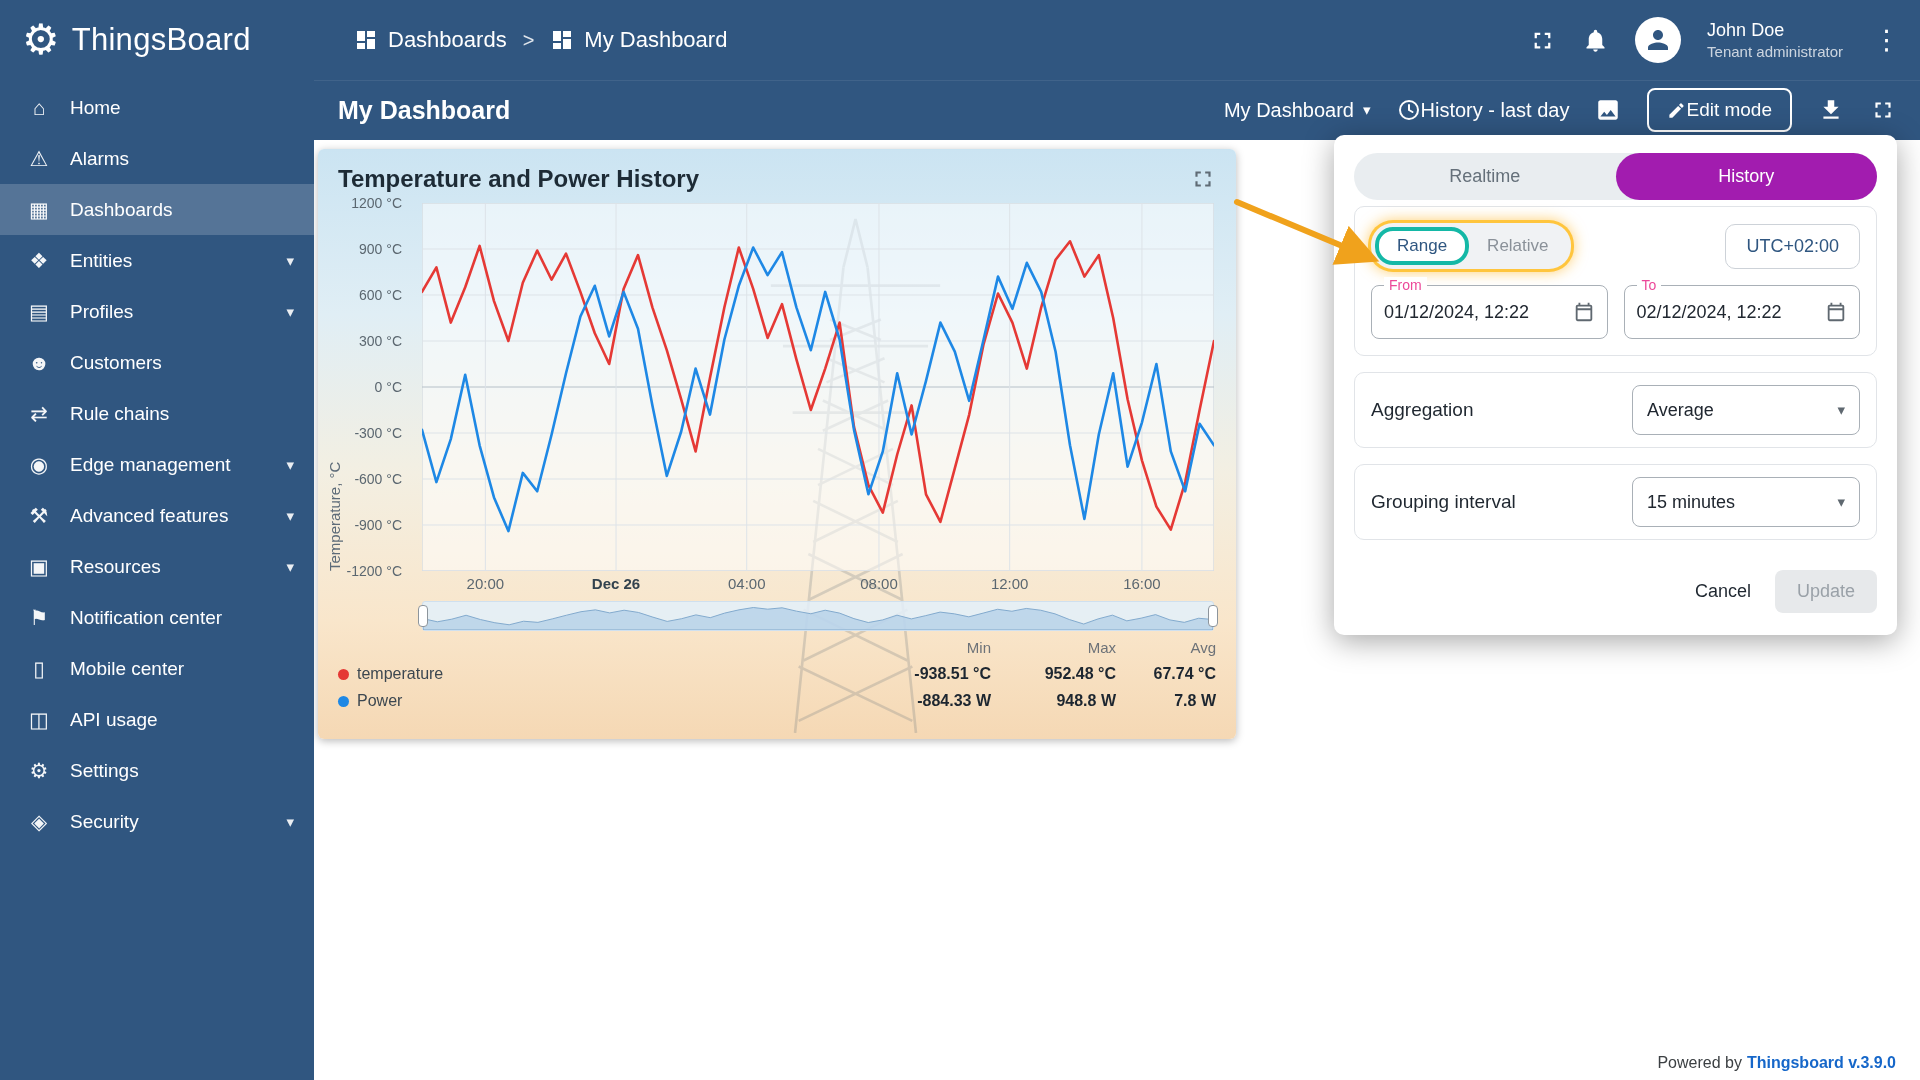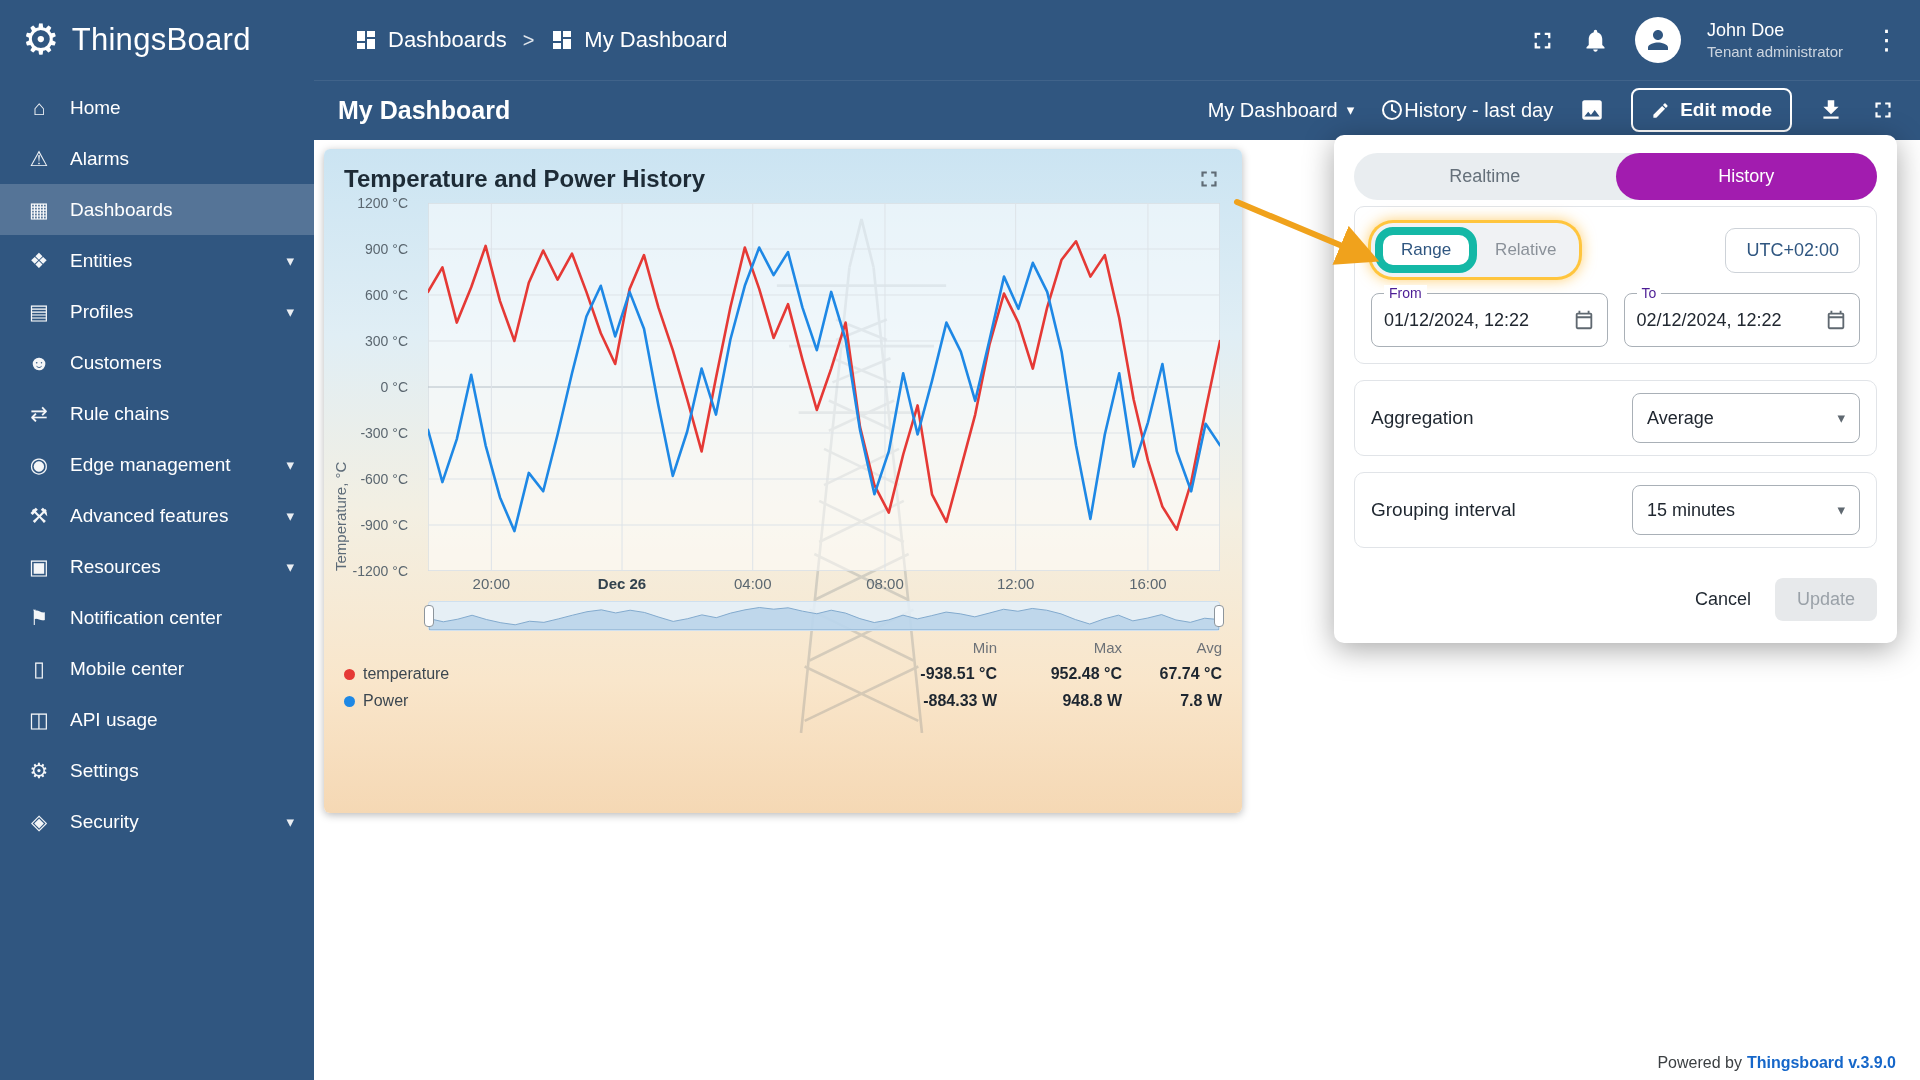--- a/index.html
+++ b/index.html
@@ -32,28 +32,28 @@
 .side-label{flex:1;}
 .side-chev{font-size:15px;opacity:.9;}
 
 
 .toolbar{position:absolute;top:80px;left:314px;right:0;height:60px;background:#305680;display:flex;align-items:center;color:#fff;padding:0 24px;z-index:5;box-shadow:inset 0 1px 0 rgba(255,255,255,.08);}
 .tb-title{font-size:25px;font-weight:bold;}
 .tb-right{margin-left:auto;display:flex;align-items:center;gap:26px;}
 .dash-select{display:flex;align-items:center;gap:9px;font-size:20px;cursor:pointer;}
 .hist-btn{display:flex;align-items:center;font-size:20px;cursor:pointer;}
 .icon-btn{color:#fff;display:flex;}
-.edit-btn{display:flex;align-items:center;gap:10px;border:2px solid #fff;border-radius:8px;padding:9px 18px;color:#fff;font-size:19px;font-weight:700;}
+.edit-btn{display:flex;align-items:center;border:2px solid #fff;border-radius:8px;padding:9px 18px;color:#fff;font-size:19px;font-weight:400;}
 .arr{font-size:15px;}
 
 
 .main{position:absolute;top:140px;left:314px;right:0;bottom:0;background:#fff;}
 
 
-.widget{position:absolute;left:10px;top:9px;width:918px;height:664px;border-radius:6px;box-shadow:0 2px 8px rgba(0,0,0,.28);overflow:hidden;
+.widget{position:absolute;left:4px;top:9px;width:918px;height:590px;border-radius:6px;box-shadow:0 2px 8px rgba(0,0,0,.28);overflow:hidden;
 background:linear-gradient(180deg,#cbe4f2 0%,#e0eef5 28%,#f3efe2 55%,#f9e6cb 80%,#f5d8b4 100%);}
 .tower{position:absolute;left:385px;top:52px;width:305px;height:532px;opacity:.22;z-index:0;}
 .widget-head{position:relative;z-index:2;display:flex;justify-content:space-between;align-items:center;padding:16px 20px 6px;}
 .widget-title{font-size:24px;font-weight:bold;color:#1d2b36;}
 .expand-ic{color:#5f6b75;width:26px;height:26px;cursor:pointer;}
 .chart-wrap{position:relative;z-index:1;height:368px;margin-top:4px;}
 .y-axis-label{position:absolute;left:8px;top:0;height:100%;writing-mode:vertical-rl;transform:rotate(180deg);display:flex;align-items:center;font-size:15px;color:#5d6b78;}
 .y-ticks{position:absolute;left:34px;top:0;width:60px;height:368px;}
 .ytick{position:absolute;right:10px;transform:translateY(-50%);font-size:14px;color:#5b6770;white-space:nowrap;}
 .plot{position:absolute;left:104px;top:0;width:792px;height:368px;}
@@ -74,25 +74,25 @@
 .popup{position:absolute;left:1334px;top:135px;width:563px;background:#fff;border-radius:10px;box-shadow:0 6px 30px rgba(0,0,0,.35);z-index:10;padding-bottom:4px;}
 .tabs{margin:18px 20px 6px;height:47px;background:#e9edf0;border-radius:24px;display:flex;}
 .tab{flex:1;display:flex;align-items:center;justify-content:center;font-size:18px;color:#65707a;border-radius:24px;cursor:pointer;}
 .tab.active{background:#a21caf;color:#fff;font-weight:500;}
 .pp-title{margin:18px 24px 12px;font-size:21px;font-weight:bold;color:#1f2730;}
 .tw-box{margin:0 20px;border:1px solid #e1e4e8;border-radius:10px;padding:16px;}
 .tw-row{display:flex;align-items:center;justify-content:space-between;margin-bottom:16px;}
 .seg{background:#f0f2f4;border-radius:22px;padding:4px;display:flex;align-items:center;}
 .seg.highlight{box-shadow:0 0 0 3px #ffc53d,0 0 14px 3px rgba(255,183,40,.65);}
 .seg-btn{padding:7px 18px;font-size:17px;color:#8a9199;border-radius:18px;}
-.seg-btn.selected{background:#fff;border:8px solid #14b8a6;color:#2f5680;font-weight:500;padding:5px 18px;}
+.seg-btn.selected{background:#fff;border:4px solid #14b8a6;color:#2f5680;font-weight:500;padding:5px 18px;}
 .tz-btn{border:1px solid #cdd2d8;border-radius:10px;padding:11px 20px;font-size:18px;color:#2f5680;font-weight:500;}
 .dates{display:flex;gap:16px;}
 .date-field{flex:1;position:relative;border:1px solid #a9b0b7;border-radius:8px;height:54px;display:flex;align-items:center;padding:0 12px;cursor:pointer;}
-.float-label{position:absolute;top:-9px;left:12px;background:#fff;padding:0 5px;font-size:14px;color:#4c1d95;}
+.float-label{position:absolute;top:-9px;left:12px;background:#fff;padding:0 5px;font-size:14px;color:#ec4899;}
 .date-value{flex:1;font-size:18px;color:#202730;}
 .cal-ic{color:#5f6870;width:22px;height:22px;}
 .opt-box{margin:16px 20px;border:1px solid #e1e4e8;border-radius:10px;padding:12px 16px;display:flex;align-items:center;justify-content:space-between;}
 .opt-label{font-size:19px;color:#1f2730;}
 .select{width:228px;border:1px solid #a9b0b7;border-radius:8px;height:50px;display:flex;align-items:center;justify-content:space-between;padding:0 14px;font-size:18px;color:#202730;cursor:pointer;}
 .sel-arr{color:#5f6870;font-size:15px;}
 .pp-footer{display:flex;justify-content:flex-end;align-items:center;gap:8px;padding:14px 20px 18px;}
 .cancel-btn{font-size:18px;font-weight:500;color:#1f2730;padding:10px 16px;}
 .update-btn{font-size:18px;font-weight:500;color:#9aa1a8;background:#e7e9eb;border-radius:8px;padding:11px 22px;cursor:default;}
 

